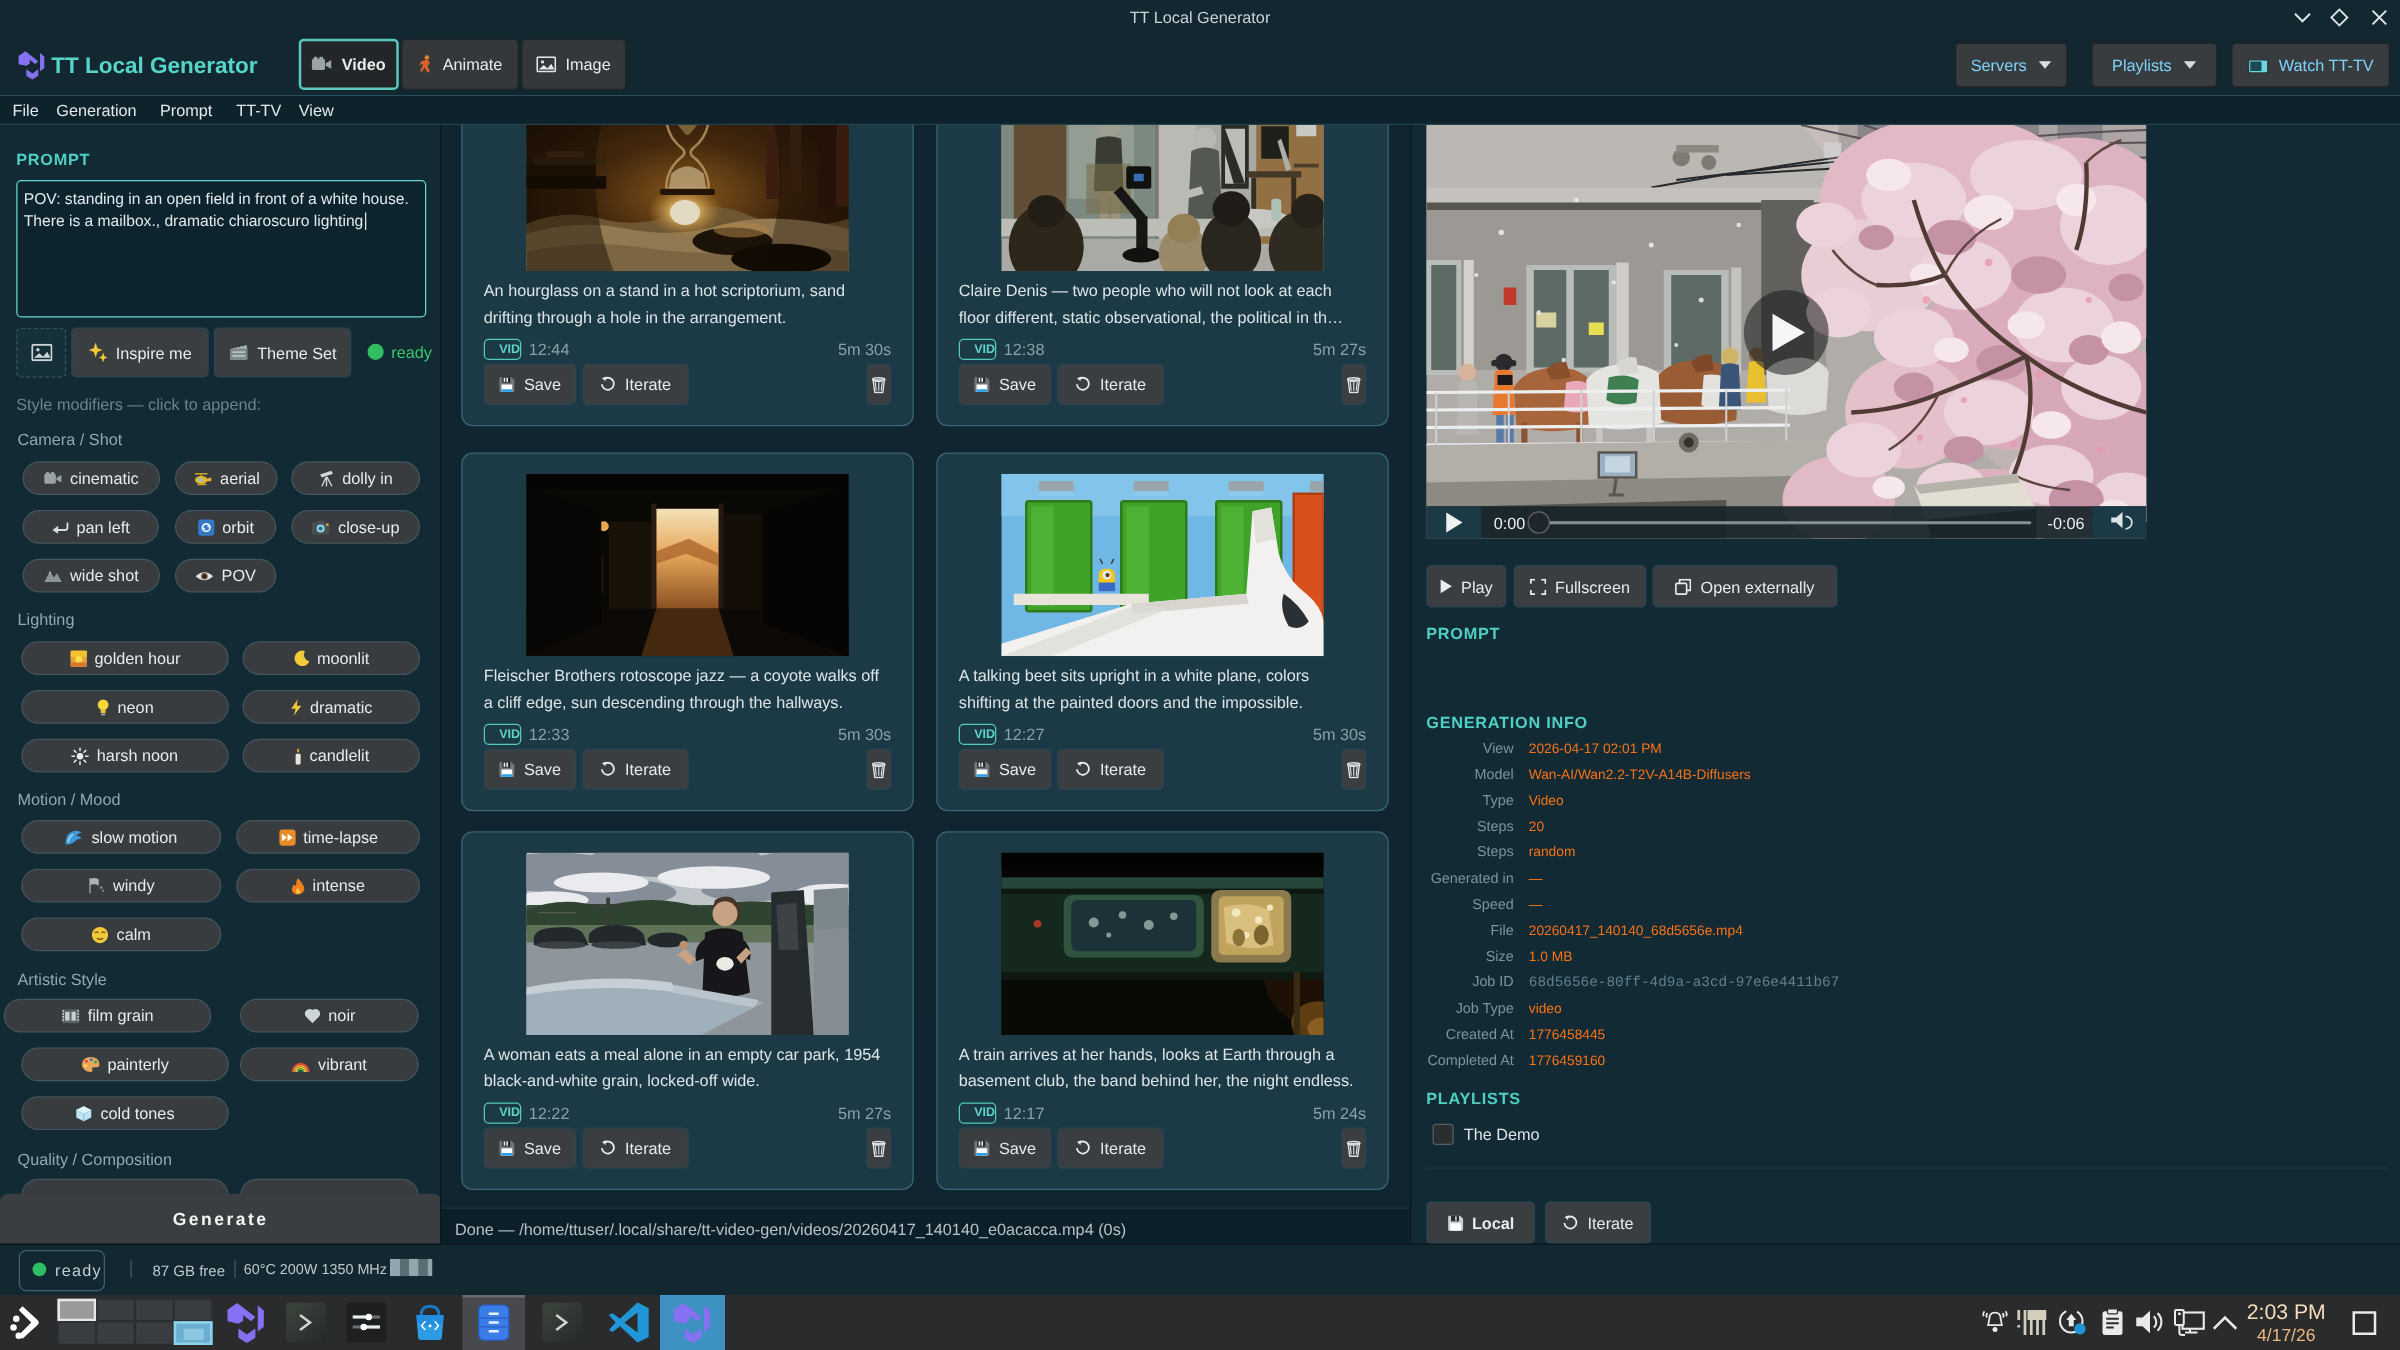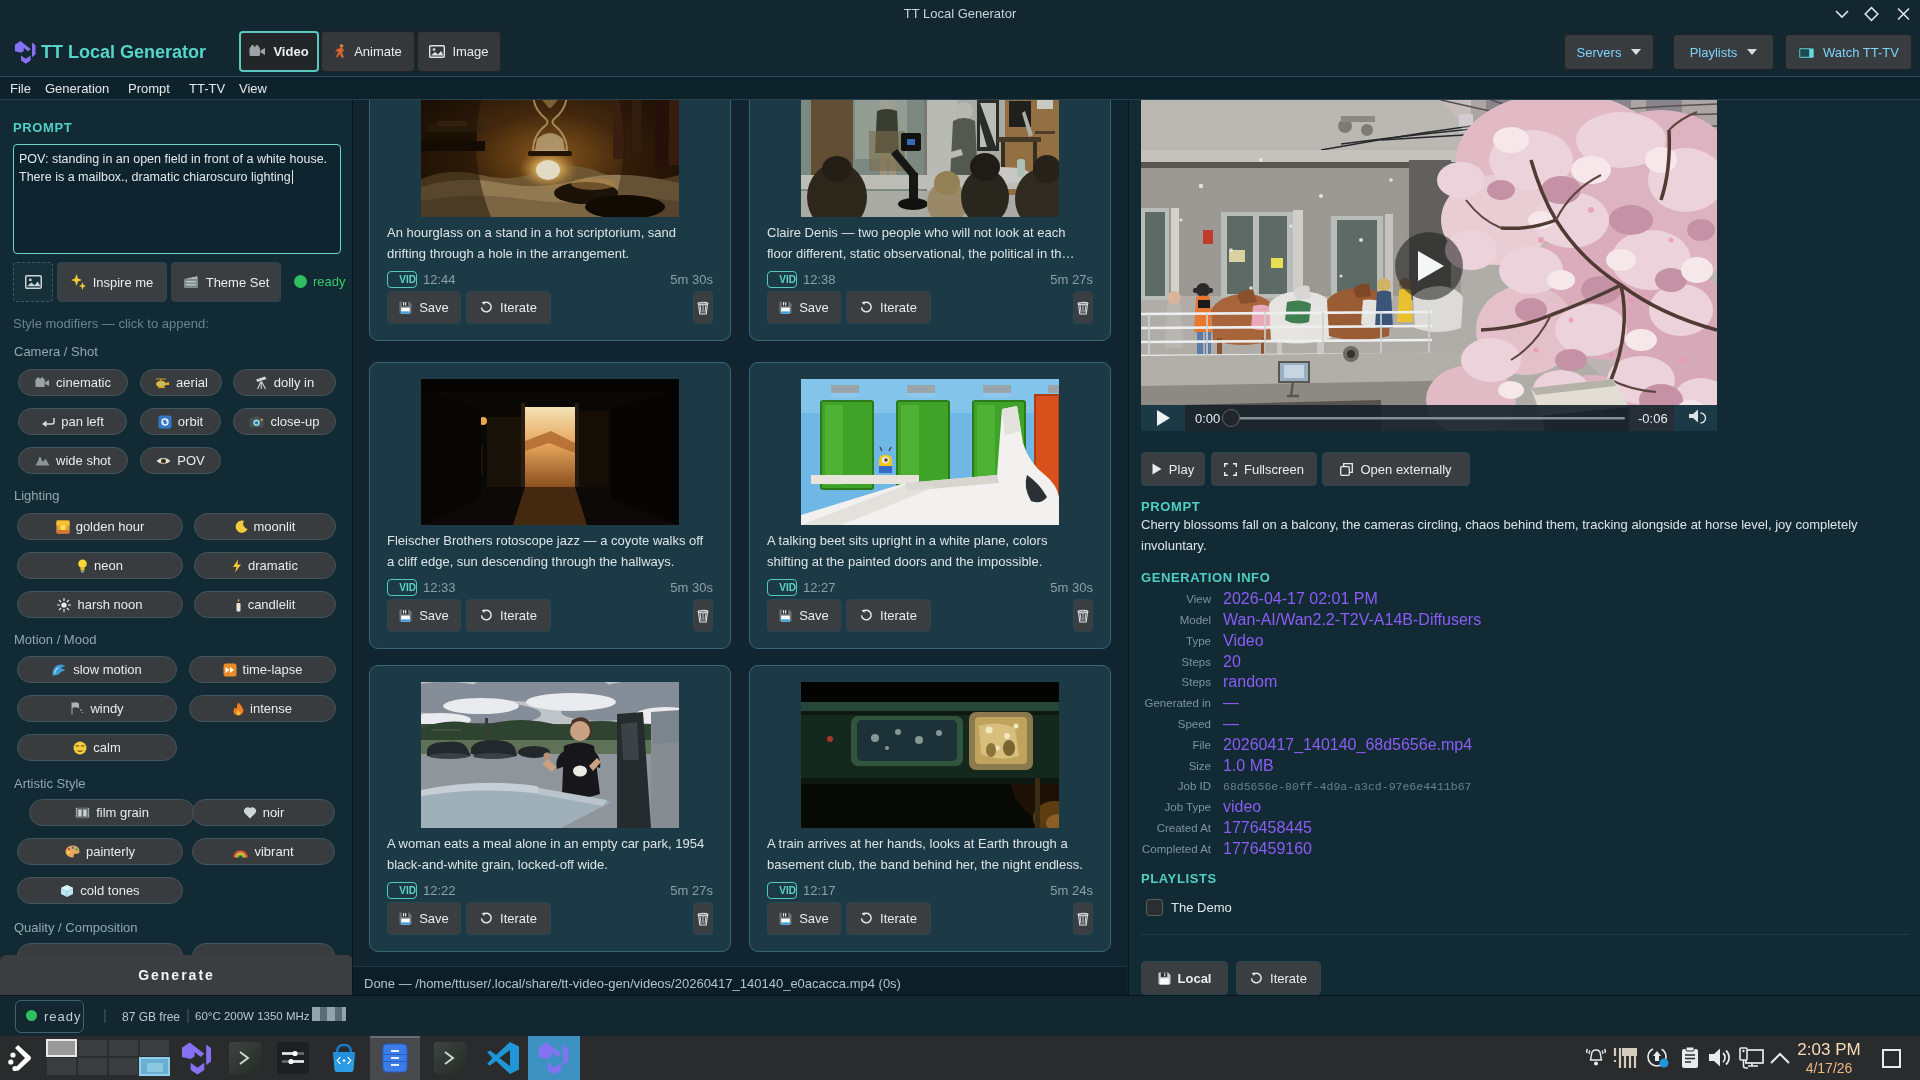--- a/index.html
+++ b/index.html
@@ -229,21 +229,21 @@
 <div class="chip" style="left:189px;top:595px;width:147px"><svg width="11" height="14" viewBox="0 0 11 14">
         <path d="M5.5 0.5 Q8.5 3.5 10 7 Q11.5 11 7.5 13 Q3.5 14.5 1.2 11.5 Q-0.5 9 2 5.5 Q4.5 8 4 4 Q4 2 5.5 0.5 Z" fill="#f2801e"></path>
         <path d="M5.5 13 Q3.5 12.5 3.8 10.5 Q4.2 9 5.8 8 Q5.5 10 7 10.8 Q8 12.5 5.5 13 Z" fill="#f8c838"></path>
       </svg>intense</div>
 <div class="chip" style="left:17px;top:634px;width:160px"><svg width="14" height="14" viewBox="0 0 14 14">
         <circle cx="7" cy="7" r="6.5" fill="#f2ca3a"></circle>
         <path d="M2.8 5.2 Q4.3 4 5.8 5.2 M8.2 5.2 Q9.7 4 11.2 5.2" stroke="#7a5a18" stroke-width="1.1" fill="none"></path>
         <path d="M4.5 9.5 Q7 11.3 9.5 9.5" stroke="#7a5a18" stroke-width="1.2" fill="none"></path>
       </svg>calm</div>
 <div class="grplabel" style="left:14px;top:676px">Artistic Style</div>
-<div class="chip" style="left:29px;top:699px;width:166px"><svg width="15" height="12" viewBox="0 0 15 12">
+<div class="chip" style="left:3px;top:699px;width:166px"><svg width="15" height="12" viewBox="0 0 15 12">
         <rect x="0.5" y="0.5" width="14" height="11" rx="1.5" fill="#5a6266"></rect>
         <rect x="3.2" y="2.5" width="3.4" height="7" fill="#c8d0d3"></rect>
         <rect x="8.2" y="2.5" width="3.4" height="7" fill="#c8d0d3"></rect>
         <g fill="#c8d0d3">
           <rect x="1" y="1" width="1.2" height="1.4"></rect>
           <rect x="1" y="3.4" width="1.2" height="1.4"></rect>
           <rect x="1" y="5.8" width="1.2" height="1.4"></rect>
           <rect x="1" y="8.2" width="1.2" height="1.4"></rect>
           <rect x="12.8" y="1" width="1.2" height="1.4"></rect>
           <rect x="12.8" y="3.4" width="1.2" height="1.4"></rect>
@@ -945,21 +945,20 @@
       <span>Fullscreen</span>
     </div>
 <div class="btn abs" style="left:193px;top:352px;width:148px;height:34px">
       <svg width="13" height="13" viewBox="0 0 13 13" fill="none" stroke="#e9eced" stroke-width="1.3">
         <rect x="0.7" y="3.7" width="8.6" height="8.6" rx="1"></rect>
         <path d="M3.7 3.7 V0.7 H12.3 V9.3 H9.3"></path>
       </svg>
       <span>Open externally</span>
     </div>
 <div class="seclabel" style="left:12px;top:399px">PROMPT</div>
-<div class="abs" style="left:12px;top:415px;width:745px;font-size:13px;line-height:20.5px;color:#dce4e7">Cherry blossoms fall on a balcony, the cameras circling, chaos behind them, tracking alongside at horse level, joy completely involuntary.</div>
 <div class="seclabel" style="left:12px;top:470px">GENERATION INFO</div>
 <div class="abs" style="left:0;top:489px;width:772px">
 <table style="border-collapse:collapse;font-size:13px">
         <tbody id="ginfo">
 <tr>
             <td class="gl">View</td>
             <td class="gv">2026-04-17  02:01 PM</td>
           </tr>
 <tr>
             <td class="gl">Model</td>
@@ -1028,21 +1027,21 @@
 <div class="btn abs" style="left:107px;top:861px;width:85px;height:34px">
       <svg width="13" height="13" viewBox="0 0 13 13">
         <path d="M4.0 1.8 A4.8 4.8 0 1 1 1.5 6.4" fill="none" stroke="#e9eced" stroke-width="1.4"></path>
         <path d="M4.8 0.2 L1.6 1.6 L4.4 4.0 Z" fill="#e9eced"></path>
       </svg>
       <span>Iterate</span>
     </div>
 </div>
 <style>
 .gl{color:#7e939d;font-size:11.5px;text-align:right;width:82px;height:20.77px;padding:0;vertical-align:middle;white-space:nowrap}
-.gv{color:#8b5cf6;font-size:16px;padding:0 0 0 12px;vertical-align:middle}
+.gv{color:#f97316;font-size:11px;padding:0 0 0 12px;vertical-align:middle}
 .mono{font-family:"Liberation Mono",monospace;font-size:11.5px;color:#64808c}
 </style>
 
 <div class="statusbar">
 <div class="abs" style="left:15px;top:4px;width:69px;height:33px;border:1px solid #3e6272;border-radius:6px"></div>
 <span class="abs" style="left:26px;top:14px;width:11px;height:11px;border-radius:50%;background:#2fbf62"></span>
 <span class="abs" style="left:44px;top:13px;font-size:13px;color:#c3ced3;letter-spacing:1px">ready</span>
 <span class="abs" style="left:103px;top:10px;color:#3c525c;font-size:15px">|</span>
 <span class="abs" style="left:122px;top:14px;font-size:12px;color:#bcc8cd">87 GB free</span>
 <span class="abs" style="left:186px;top:10px;color:#3c525c;font-size:15px">|</span>

